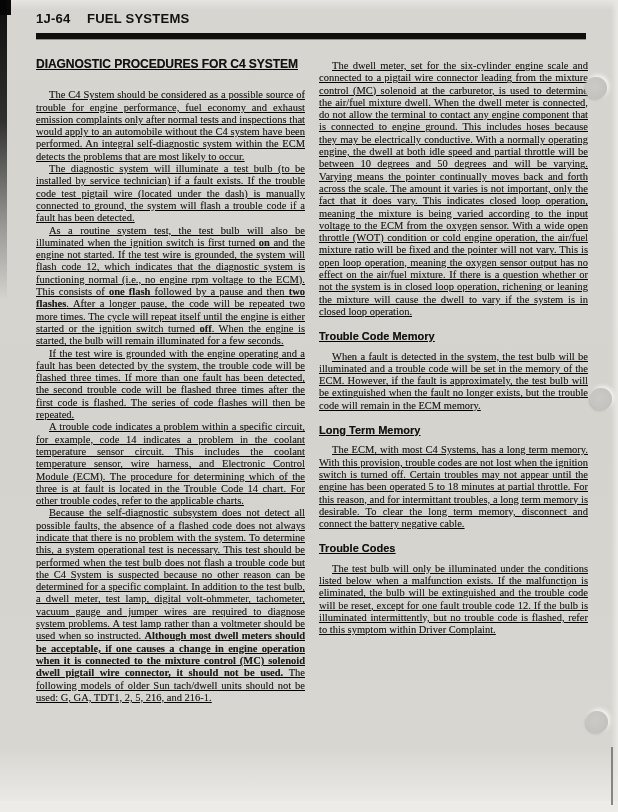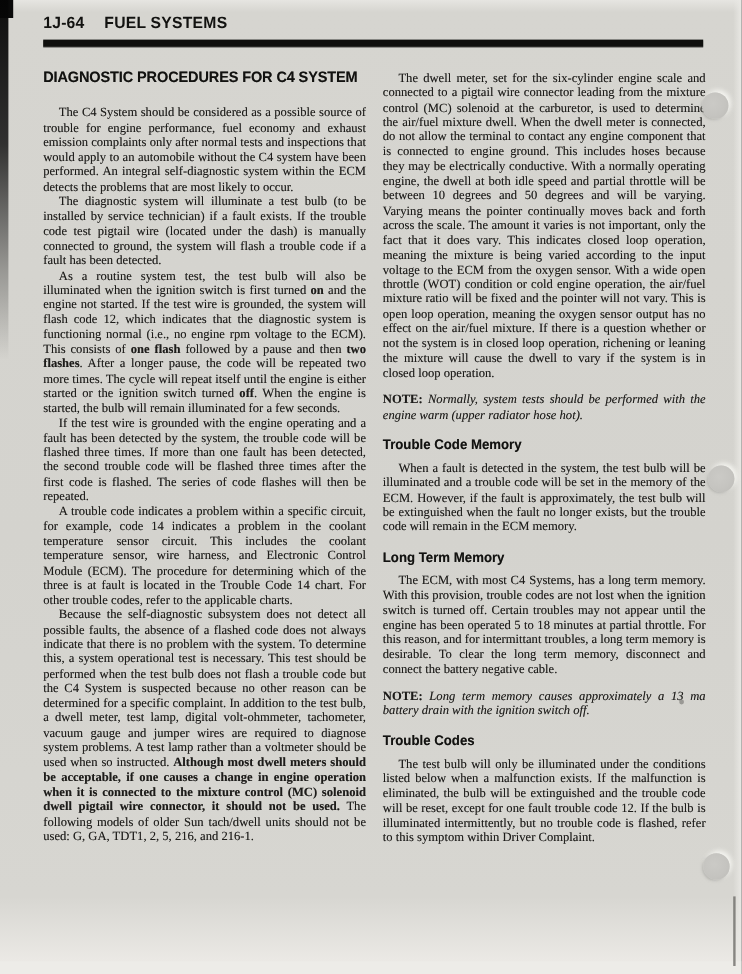--- a/index.html
+++ b/index.html
@@ -26,21 +26,21 @@
   .edge-line{position:absolute;left:611px;top:747px;width:2px;height:58px;background:#6e6d69;opacity:.8;}
 
   
   .header-row{position:absolute;left:36px;top:11px;display:flex;gap:17px;
     font-family:"Liberation Sans", sans-serif;font-weight:700;font-size:13.5px;
     color:#121210;letter-spacing:.2px;transform:scaleX(.97);transform-origin:left;}
   .thick-rule{position:absolute;left:36px;top:33px;width:550px;height:6px;background:#0f0f0d;
     box-shadow:0 1px 0 rgba(15,15,13,.35);}
 
   
-  .columns{position:absolute;left:36px;top:56px;width:552px;display:flex;gap:14px;}
+  .columns{position:absolute;left:36px;top:56px;width:552px;display:flex;gap:14px;text-decoration:underline;}
   .col{width:269px;font-size:10.5px;line-height:12.3px;text-align:justify;color:#1d1c1a;
     text-shadow:0 0 .4px rgba(25,24,22,.45);hyphens:auto;}
   .doc-heading{font-family:"Liberation Sans", sans-serif;font-weight:700;font-size:12.6px;
     color:#121210;margin:2px 0 19px;letter-spacing:-.1px;transform:scaleX(.96);transform-origin:left;
     text-shadow:0 0 .5px rgba(18,18,16,.5);white-space:nowrap;}
   .subheading{font-family:"Liberation Sans", sans-serif;font-weight:700;font-size:11.6px;
     color:#121210;margin:12px 0 8px;transform:scaleX(.95);transform-origin:left;
     text-shadow:0 0 .5px rgba(18,18,16,.5);}
   .para{margin:0;text-indent:13px;}
   .note{margin:10px 0 2px;text-indent:0;}
@@ -67,26 +67,24 @@
           <p class="para"><span>The diagnostic system will illuminate a test bulb (to be installed by service technician) if a fault exists. If the trouble code test pigtail wire (located under the dash) is manually connected to ground, the system will flash a trouble code if a fault has been detected.</span></p>
           <p class="para"><span>As a routine system test, the test bulb will also be illuminated when the ignition switch is first turned </span><span class="run-b">on</span><span> and the engine not started. If the test wire is grounded, the system will flash code 12, which indicates that the diagnostic system is functioning normal (i.e., no engine rpm voltage to the ECM). This consists of </span><span class="run-b">one flash</span><span> followed by a pause and then </span><span class="run-b">two flashes</span><span>. After a longer pause, the code will be repeated two more times. The cycle will repeat itself until the engine is either started or the ignition switch turned </span><span class="run-b">off</span><span>. When the engine is started, the bulb will remain illuminated for a few seconds.</span></p>
           <p class="para"><span>If the test wire is grounded with the engine operating and a fault has been detected by the system, the trouble code will be flashed three times. If more than one fault has been detected, the second trouble code will be flashed three times after the first code is flashed. The series of code flashes will then be repeated.</span></p>
           <p class="para"><span>A trouble code indicates a problem within a specific circuit, for example, code 14 indicates a problem in the coolant temperature sensor circuit. This includes the coolant temperature sensor, wire harness, and Electronic Control Module (ECM). The procedure for determining which of the three is at fault is located in the Trouble Code 14 chart. For other trouble codes, refer to the applicable charts.</span></p>
           <p class="para"><span>Because the self-diagnostic subsystem does not detect all possible faults, the absence of a flashed code does not always indicate that there is no problem with the system. To determine this, a system operational test is necessary. This test should be performed when the test bulb does not flash a trouble code but the C4 System is suspected because no other reason can be determined for a specific complaint. In addition to the test bulb, a dwell meter, test lamp, digital volt-ohmmeter, tachometer, vacuum gauge and jumper wires are required to diagnose system problems. A test lamp rather than a voltmeter should be used when so instructed. </span><span class="run-b">Although most dwell meters should be acceptable, if one causes a change in engine operation when it is connected to the mixture control (MC) solenoid dwell pigtail wire connector, it should not be used.</span><span> The following models of older Sun tach/dwell units should not be used: G, GA, TDT1, 2, 5, 216, and 216-1.</span></p>
         </div>
     </div>
     <div class="col col-right">
       <div>
           <p class="para"><span>The dwell meter, set for the six-cylinder engine scale and connected to a pigtail wire connector leading from the mixture control (MC) solenoid at the carburetor, is used to determine the air/fuel mixture dwell. When the dwell meter is connected, do not allow the terminal to contact any engine component that is connected to engine ground. This includes hoses because they may be electrically conductive. With a normally operating engine, the dwell at both idle speed and partial throttle will be between 10 degrees and 50 degrees and will be varying. Varying means the pointer continually moves back and forth across the scale. The amount it varies is not important, only the fact that it does vary. This indicates closed loop operation, meaning the mixture is being varied according to the input voltage to the ECM from the oxygen sensor. With a wide open throttle (WOT) condition or cold engine operation, the air/fuel mixture ratio will be fixed and the pointer will not vary. This is open loop operation, meaning the oxygen sensor output has no effect on the air/fuel mixture. If there is a question whether or not the system is in closed loop operation, richening or leaning the mixture will cause the dwell to vary if the system is in closed loop operation.</span></p>
-          <p class="note"><span class="run-b">NOTE: </span><span class="run-i">Normally, system tests should be performed with the engine warm (upper radiator hose hot).</span></p>
           <div class="subheading">Trouble Code Memory</div>
           <p class="para"><span>When a fault is detected in the system, the test bulb will be illuminated and a trouble code will be set in the memory of the ECM. However, if the fault is approximately, the test bulb will be extinguished when the fault no longer exists, but the trouble code will remain in the ECM memory.</span></p>
           <div class="subheading">Long Term Memory</div>
           <p class="para"><span>The ECM, with most C4 Systems, has a long term memory. With this provision, trouble codes are not lost when the ignition switch is turned off. Certain troubles may not appear until the engine has been operated 5 to 18 minutes at partial throttle. For this reason, and for intermittant troubles, a long term memory is desirable. To clear the long term memory, disconnect and connect the battery negative cable.</span></p>
-          <p class="note"><span class="run-b">NOTE: </span><span class="run-i">Long term memory causes approximately a 13 ma battery drain with the ignition switch off.</span></p>
           <div class="subheading">Trouble Codes</div>
           <p class="para"><span>The test bulb will only be illuminated under the conditions listed below when a malfunction exists. If the malfunction is eliminated, the bulb will be extinguished and the trouble code will be reset, except for one fault trouble code 12. If the bulb is illuminated intermittently, but no trouble code is flashed, refer to this symptom within Driver Complaint.</span></p>
         </div>
     </div>
   </div>
 
   <div class="corner-mark"></div>
   <div class="left-edge-strip"></div>
   <div class="right-edge-light"></div>
   <div class="bottom-edge-light"></div>

